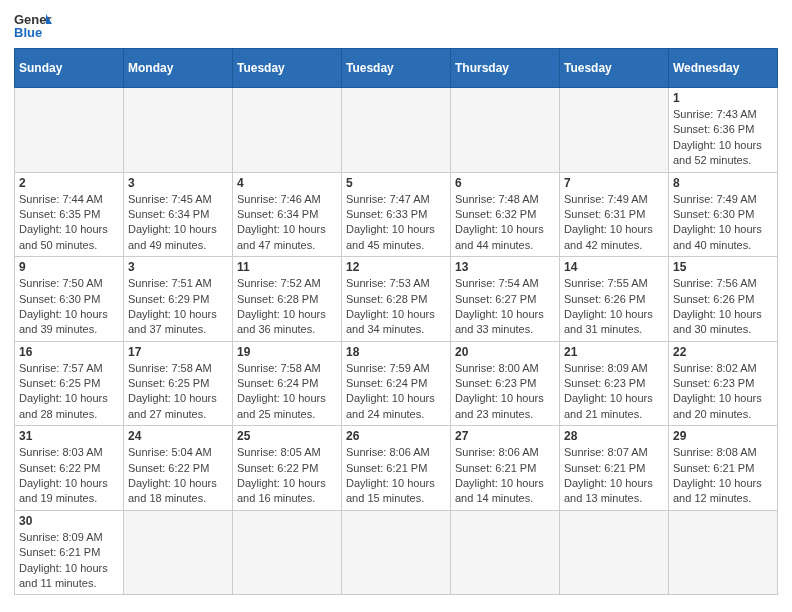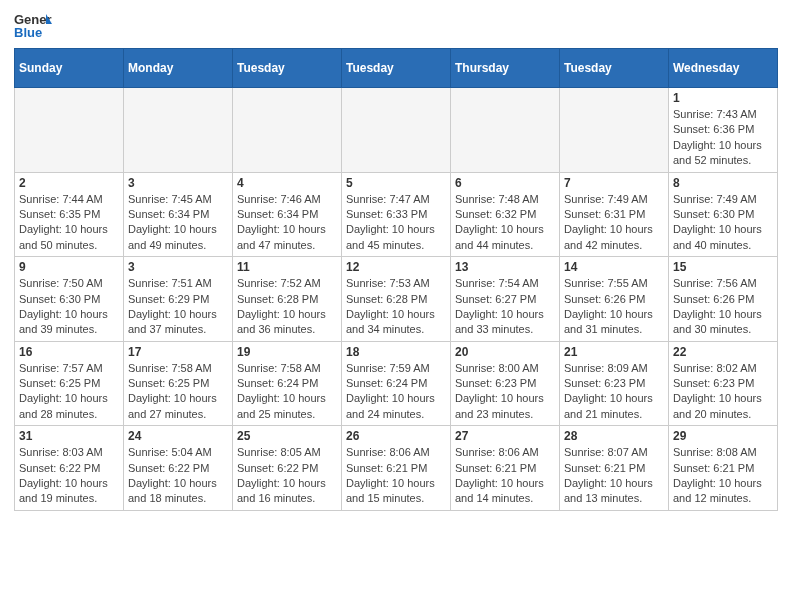--- a/index.html
+++ b/index.html
@@ -301,15 +301,29 @@
 Sunset: 6:21 PM
 Daylight: 10 hours and 13 minutes.</div>
           </td>
           <td>
             <span class="day-number">29</span>
             <div class="day-info">Sunrise: 8:08 AM
 Sunset: 6:21 PM
 Daylight: 10 hours and 12 minutes.</div>
           </td>
         </tr>
+        <tr class="last-row">
+          <td>
+            <span class="day-number">30</span>
+            <div class="day-info">Sunrise: 8:09 AM
+Sunset: 6:21 PM
+Daylight: 10 hours and 11 minutes.</div>
+          </td>
+          <td class="empty"></td>
+          <td class="empty"></td>
+          <td class="empty"></td>
+          <td class="empty"></td>
+          <td class="empty"></td>
+          <td class="empty"></td>
+        </tr>
       </tbody>
   </table>
 </div>
 
 </body></html>

